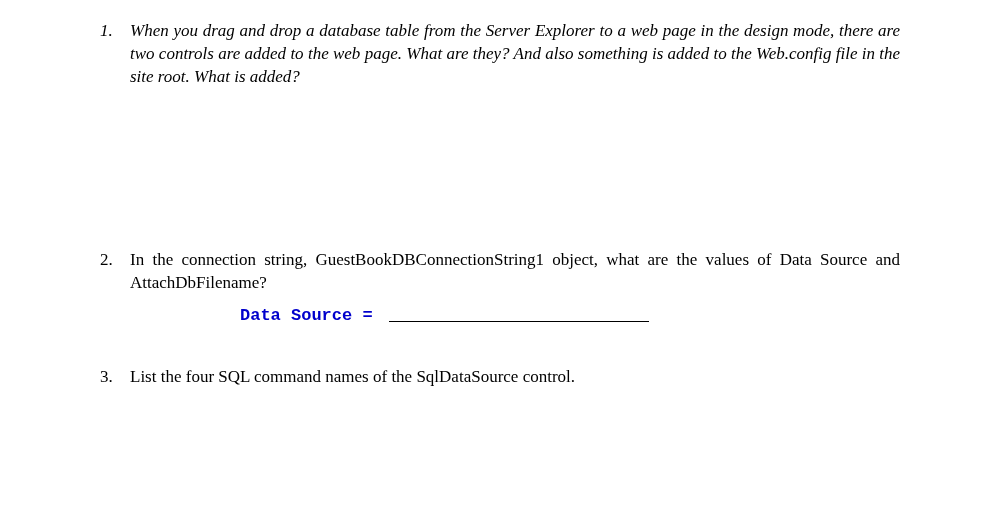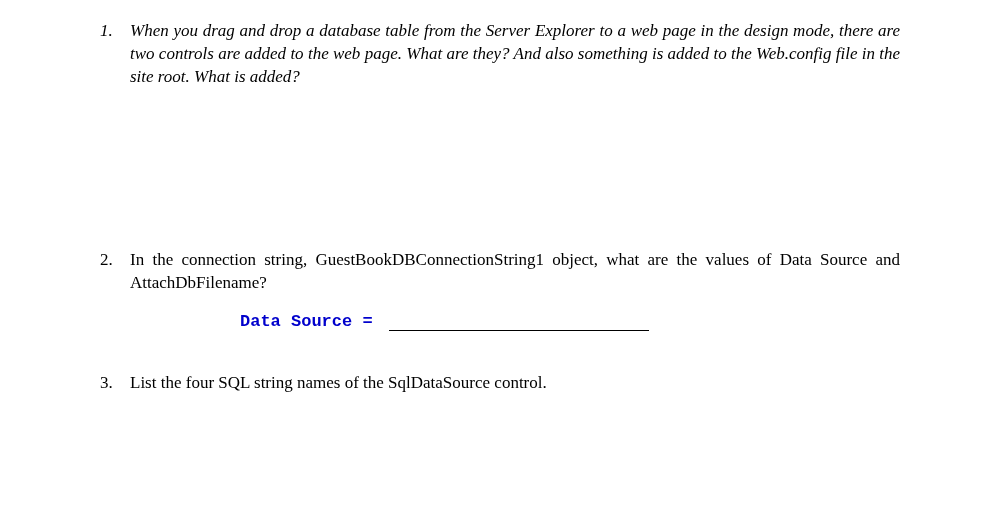--- a/index.html
+++ b/index.html
@@ -30,24 +30,24 @@
       left: 0;
       top: 0;
     }
     .q1 { margin-bottom: 160px; font-style: italic; }
     .q2 { margin-bottom: 30px; }
     .field-row {
       font-family: 'Courier New', Courier, monospace;
       font-weight: bold;
       color: #0000cc;
       margin-left: 110px;
-      margin-top: 16px;
+      margin-top: 10px;
       margin-bottom: 38px;
       display: flex;
-      align-items: center;
+      align-items: flex-start;
     }
     .field-label { white-space: pre; }
     .blank {
       display: inline-block;
       width: 260px;
       border-bottom: 1px solid #000;
       height: 1em;
       margin-left: 6px;
     }
   </style>
@@ -59,15 +59,15 @@
     <span>When you drag and drop a database table from the Server Explorer to a web page in the design mode, there are two controls are added to the web page. What are they? And also something is added to the Web.config file in the site root. What is added?</span>
   </li>
   <li class="q2">
     <span>In the connection string, GuestBookDBConnectionString1 object, what are the values of Data Source and AttachDbFilename?</span>
     <div class="field-row">
       <span class="field-label">Data Source = </span>
       <span class="blank"></span>
     </div>
   </li>
   <li class="q3">
-    <span>List the four SQL string names of the SqlDataSource control.</span>
+    <span>List the four SQL command names of the SqlDataSource control.</span>
   </li>
 </ol>
 
 </body></html>

